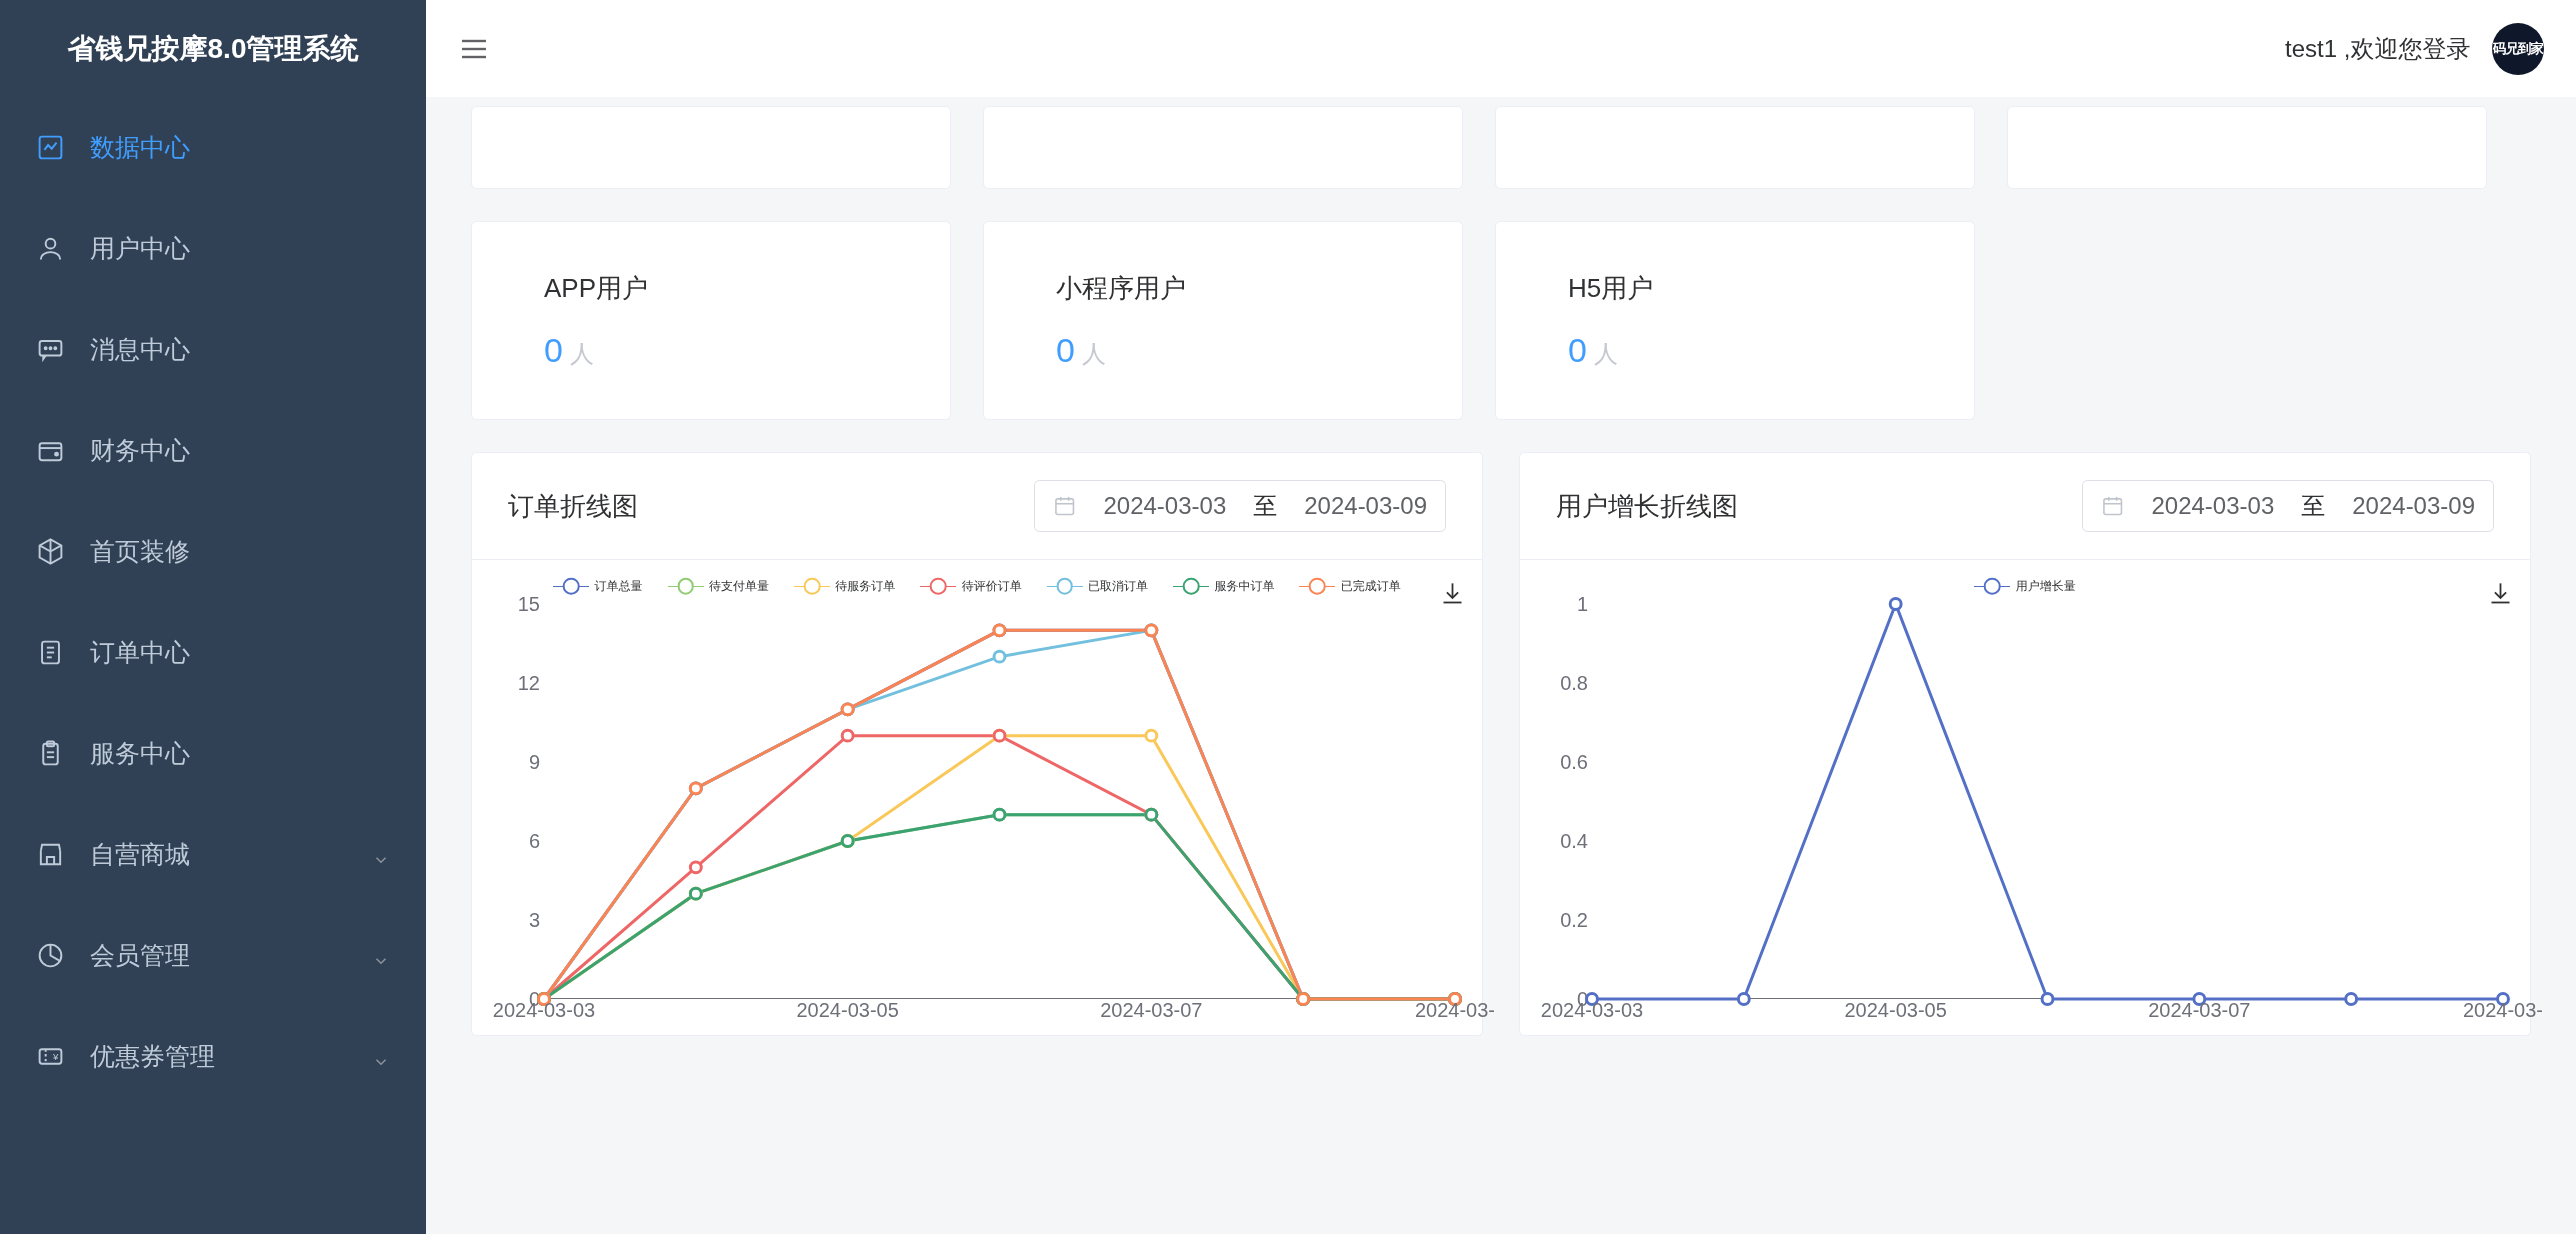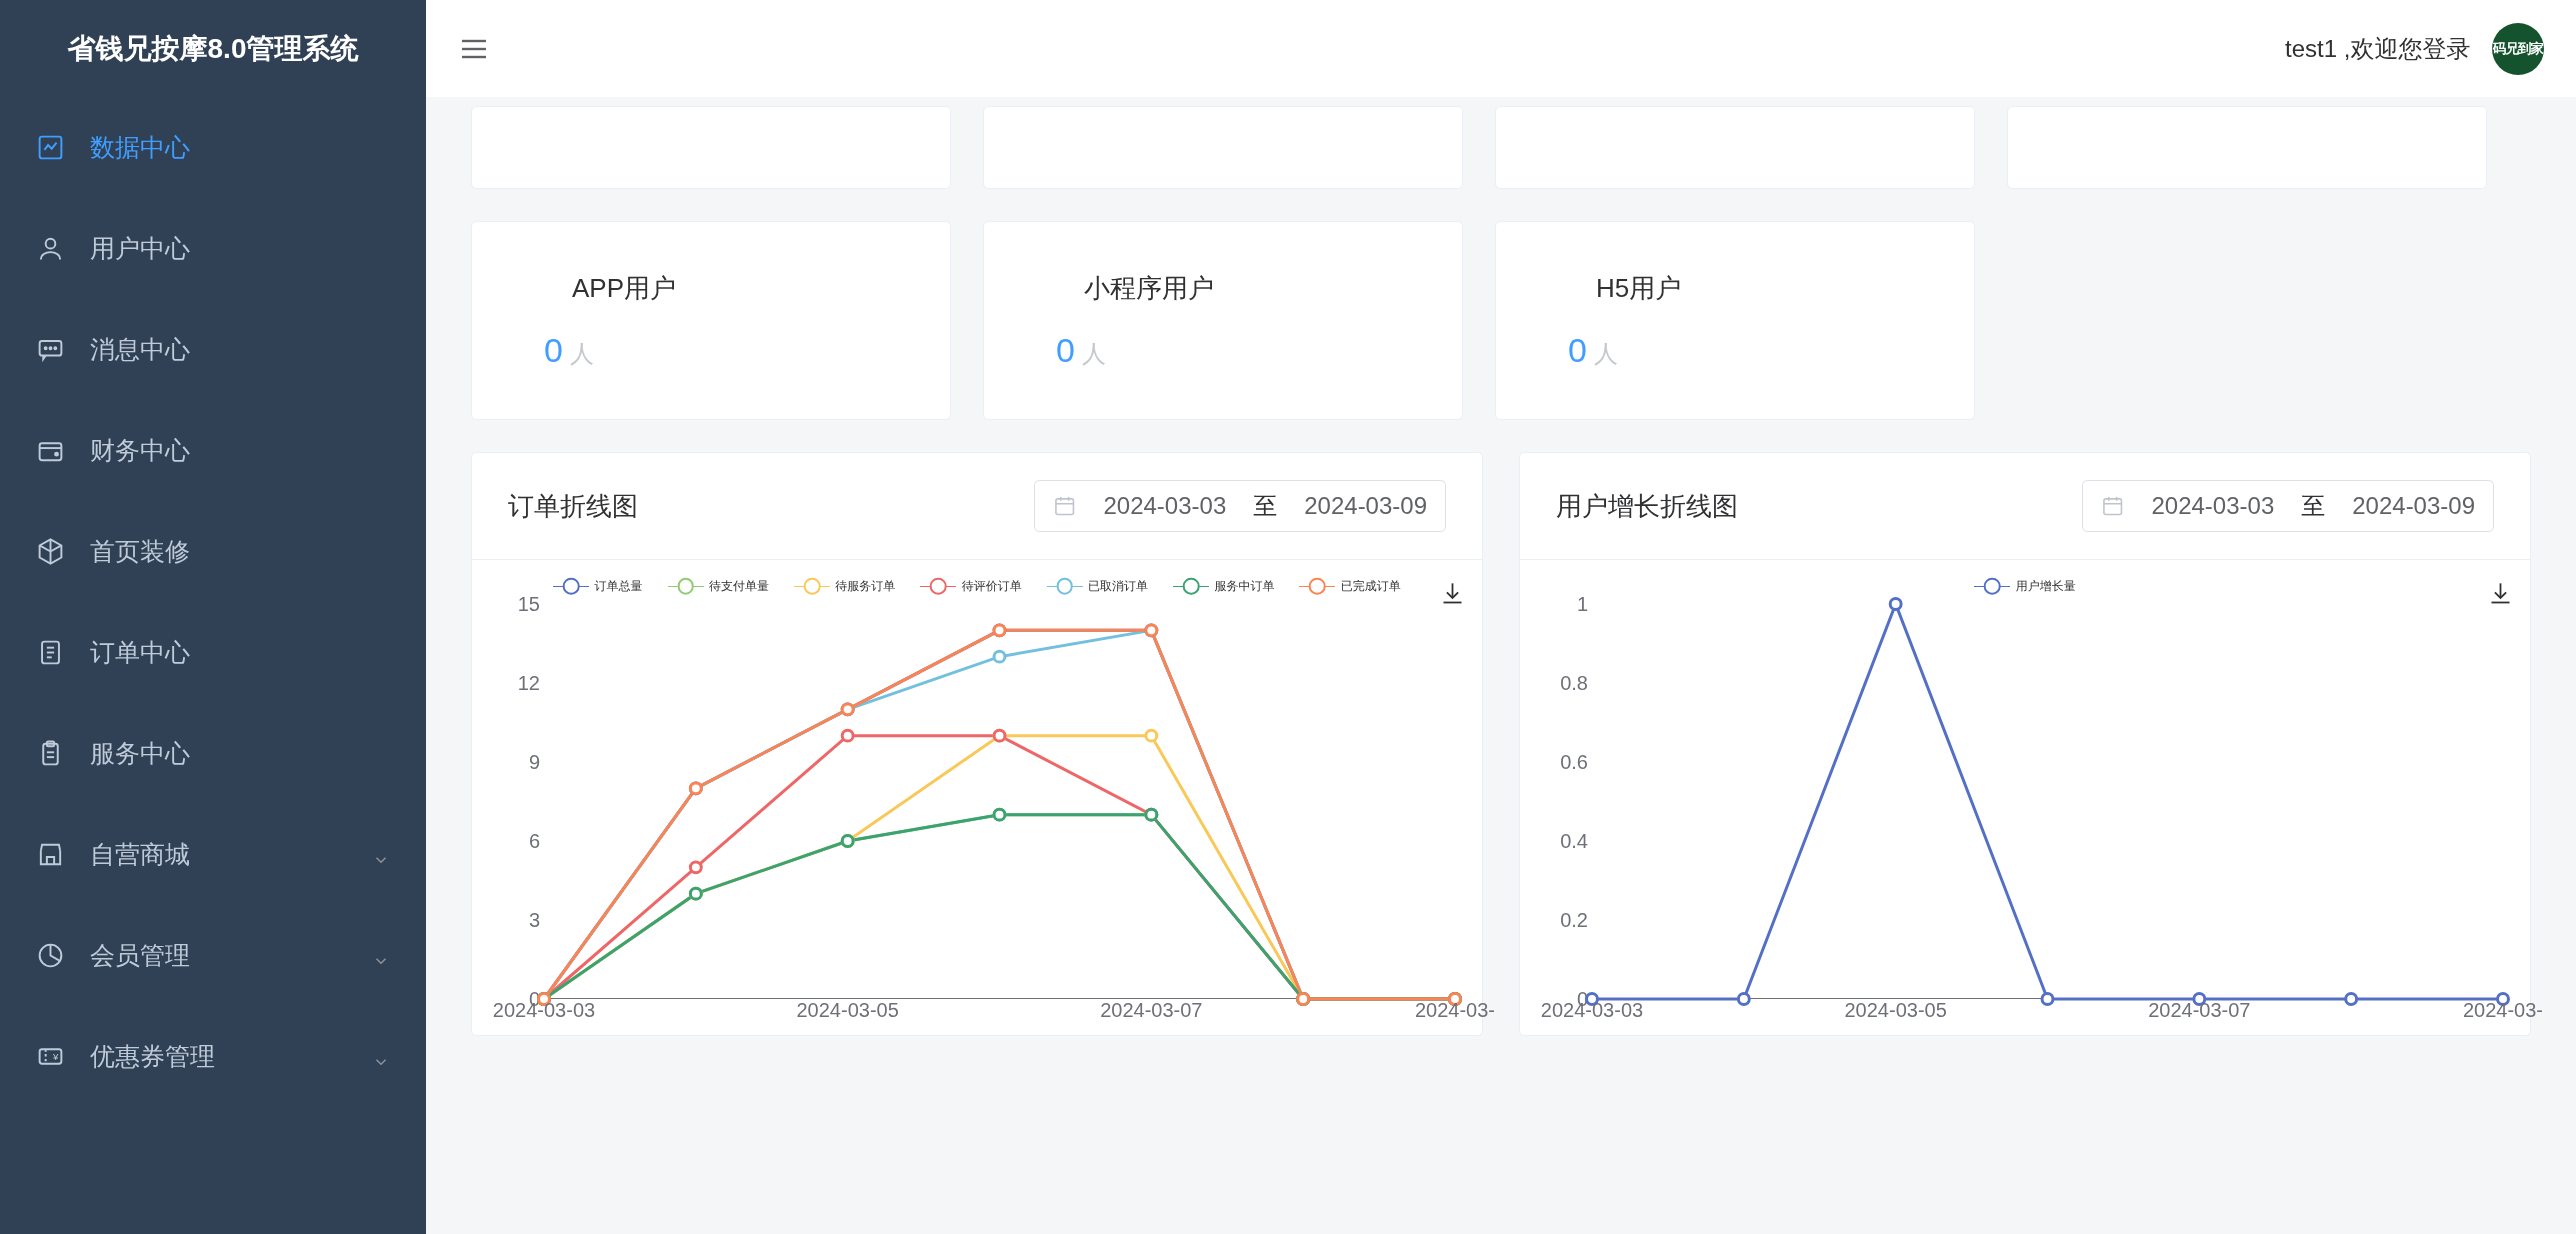--- a/index.html
+++ b/index.html
@@ -59,36 +59,36 @@
   display: flex;
   align-items: center;
   padding: 0 32px;
   justify-content: space-between;
 }
 .hamburger { width: 32px; height: 32px; cursor: pointer; color: #606266; }
 .topbar-right { display: flex; align-items: center; gap: 21.6px; }
 .welcome { font-size: 24px; color: #303133; }
 .avatar {
   width: 52px; height: 52px; border-radius: 50%;
-  background: #14532d;
+  background: #0f172a;
   display: flex; align-items: center; justify-content: center;
   color: #fff; font-size: 13.5px; font-weight: 600;
   letter-spacing: -0.9px;
 }
 .content { flex: 1; padding: 9px 45px 45px 45px; overflow: auto; }
 .card-row { display: flex; gap: 32px; margin-bottom: 32px; }
 .stat-card {
   background: #fff;
   border: 0.9px solid #ebeef5;
   border-radius: 5.4px;
   padding: 49px 72px;
   width: 480px;
 }
 .stat-card.empty { height: 83px; padding: 0;}
-.stat-card .title { font-size: 26px; color: #303133; margin-bottom: 25px; margin-left: 28px; }
+.stat-card .title { font-size: 26px; color: #303133; margin-bottom: 25px; }
 .stat-card .value-line { display: flex; align-items: baseline; gap: 7.2px; }
 .stat-card .value { font-size: 34px; color: #409eff; font-weight: 500; }
 .stat-card .unit { font-size: 24px; color: #c4c8cf; }
 .chart-row { display: flex; gap: 36px; }
 .chart-card {
   background: #fff;
   border: 0.9px solid #ebeef5;
   border-radius: 5.4px;
   flex: 1;
 }

